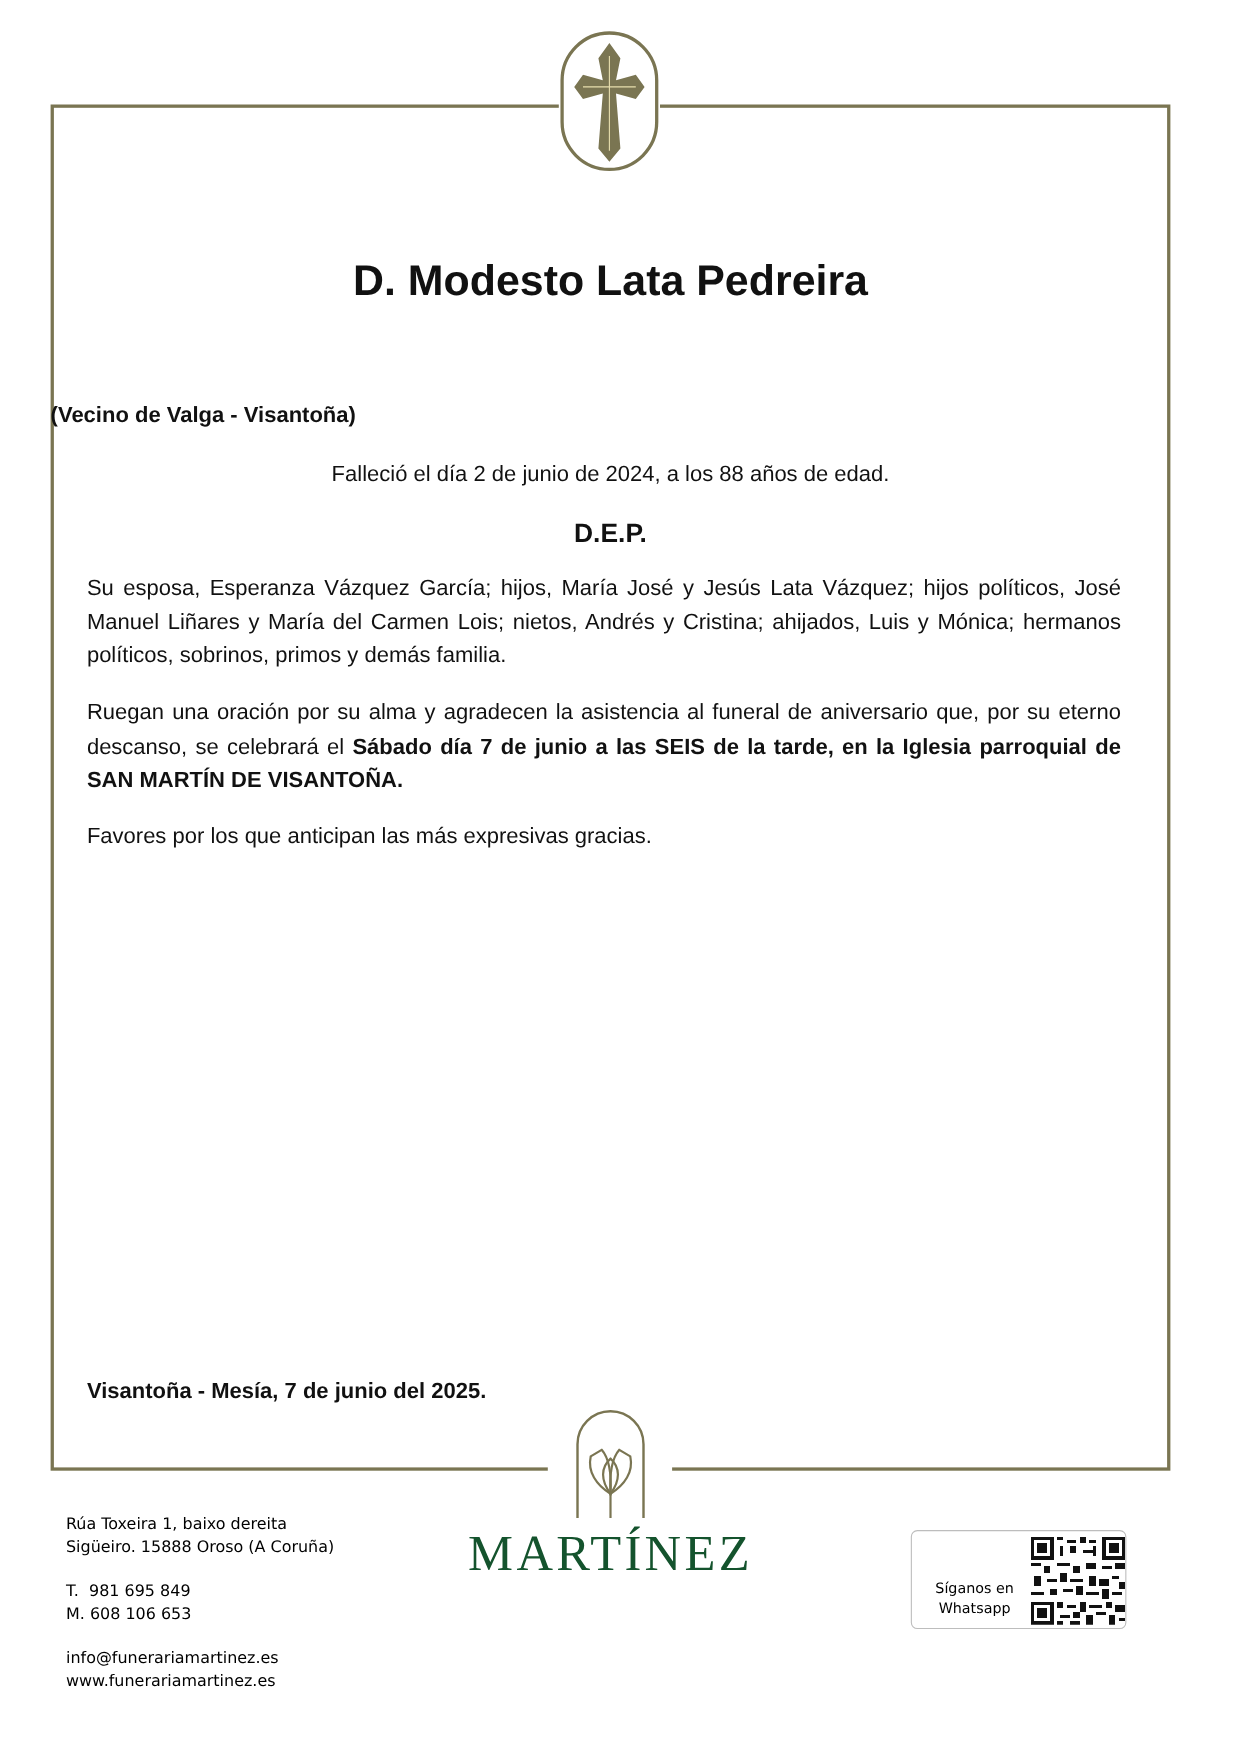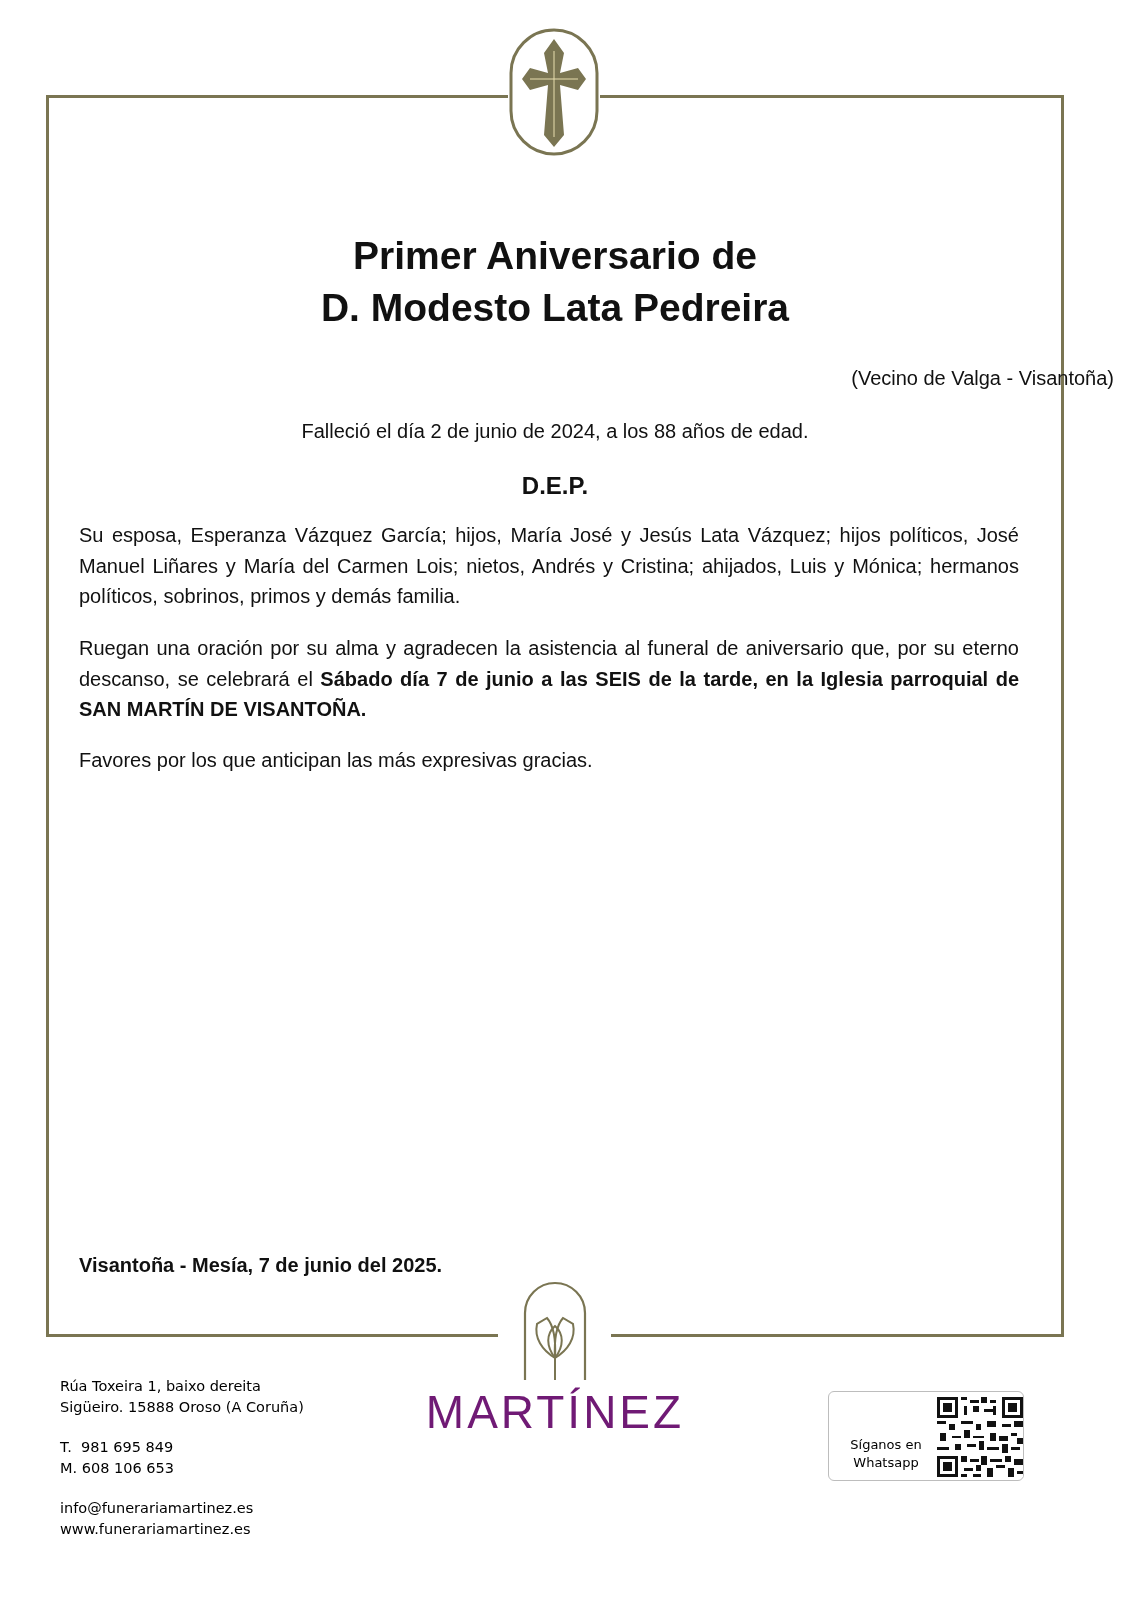--- a/index.html
+++ b/index.html
@@ -57,22 +57,22 @@
       font-weight: bold;
       font-size: 39px;
       line-height: 52px;
       top: 230px;
       color: #111;
     }
     .subtitle {
       position: absolute;
       left: 46px;
       width: 1068px;
-      text-align: right;
-      font-weight: normal;
+      text-align: left;
+      font-weight: bold;
       font-size: 20px;
       top: 367px;
     }
     .death-line {
       position: absolute;
       left: 46px;
       width: 1018px;
       text-align: center;
       font-size: 20px;
       top: 420px;
@@ -115,22 +115,22 @@
       line-height: 20.5px;
       color: #000000;
     }
     .footer-contact .gap { height: 20px; }
     .brand {
       position: absolute;
       left: 380px;
       top: 1384px;
       width: 350px;
       text-align: center;
-      color: #701a75;
-      font-family: Liberation Sans, sans-serif;
+      color: #14532d;
+      font-family: Liberation Serif, serif;
     }
     .brand-name {
       font-size: 46px;
       letter-spacing: 3px;
       line-height: 56px;
       font-weight: normal;
     }
     .brand-sub {
       font-size: 21px;
       letter-spacing: 6px;
@@ -175,21 +175,20 @@
 <div class="cross-badge">
   <svg width="92" height="130" viewBox="0 0 92 130">
     <rect x="3" y="3" width="86" height="124" rx="43" ry="43" fill="#ffffff" stroke="#7a7552" stroke-width="3"></rect>
     <polygon points="46,12 56,26 52,46 70,41 78,52 70,63 52,58 56,108 46,120 36,108 40,58 22,63 14,52 22,41 40,46 36,26" fill="#7a7552"></polygon>
     <line x1="46" y1="24" x2="46" y2="110" stroke="#e8dfae" stroke-width="1"></line>
     <line x1="22" y1="52" x2="70" y2="52" stroke="#e8dfae" stroke-width="1"></line>
   </svg>
 </div>
 
 <div class="title">
-  <div>Primer Aniversario de</div>
   <div>D. Modesto Lata Pedreira</div>
 </div>
 
 <div class="subtitle">(Vecino de Valga - Visantoña)</div>
 <div class="death-line">Falleció el día 2 de junio de 2024, a los 88 años de edad.</div>
 <div class="dep">D.E.P.</div>
 
 <div class="para p1">Su esposa, Esperanza Vázquez García; hijos, María José y Jesús Lata Vázquez; hijos políticos, José Manuel Liñares y María del Carmen Lois; nietos, Andrés y Cristina; ahijados, Luis y Mónica; hermanos políticos, sobrinos, primos y demás familia.</div>
 
 <div class="para p2"><span>Ruegan una oración por su alma y agradecen la asistencia al funeral de aniversario que, por su eterno descanso, se celebrará el </span><b>Sábado día 7 de junio a las SEIS de la tarde, en la Iglesia parroquial de SAN MARTÍN DE VISANTOÑA.</b></div>

